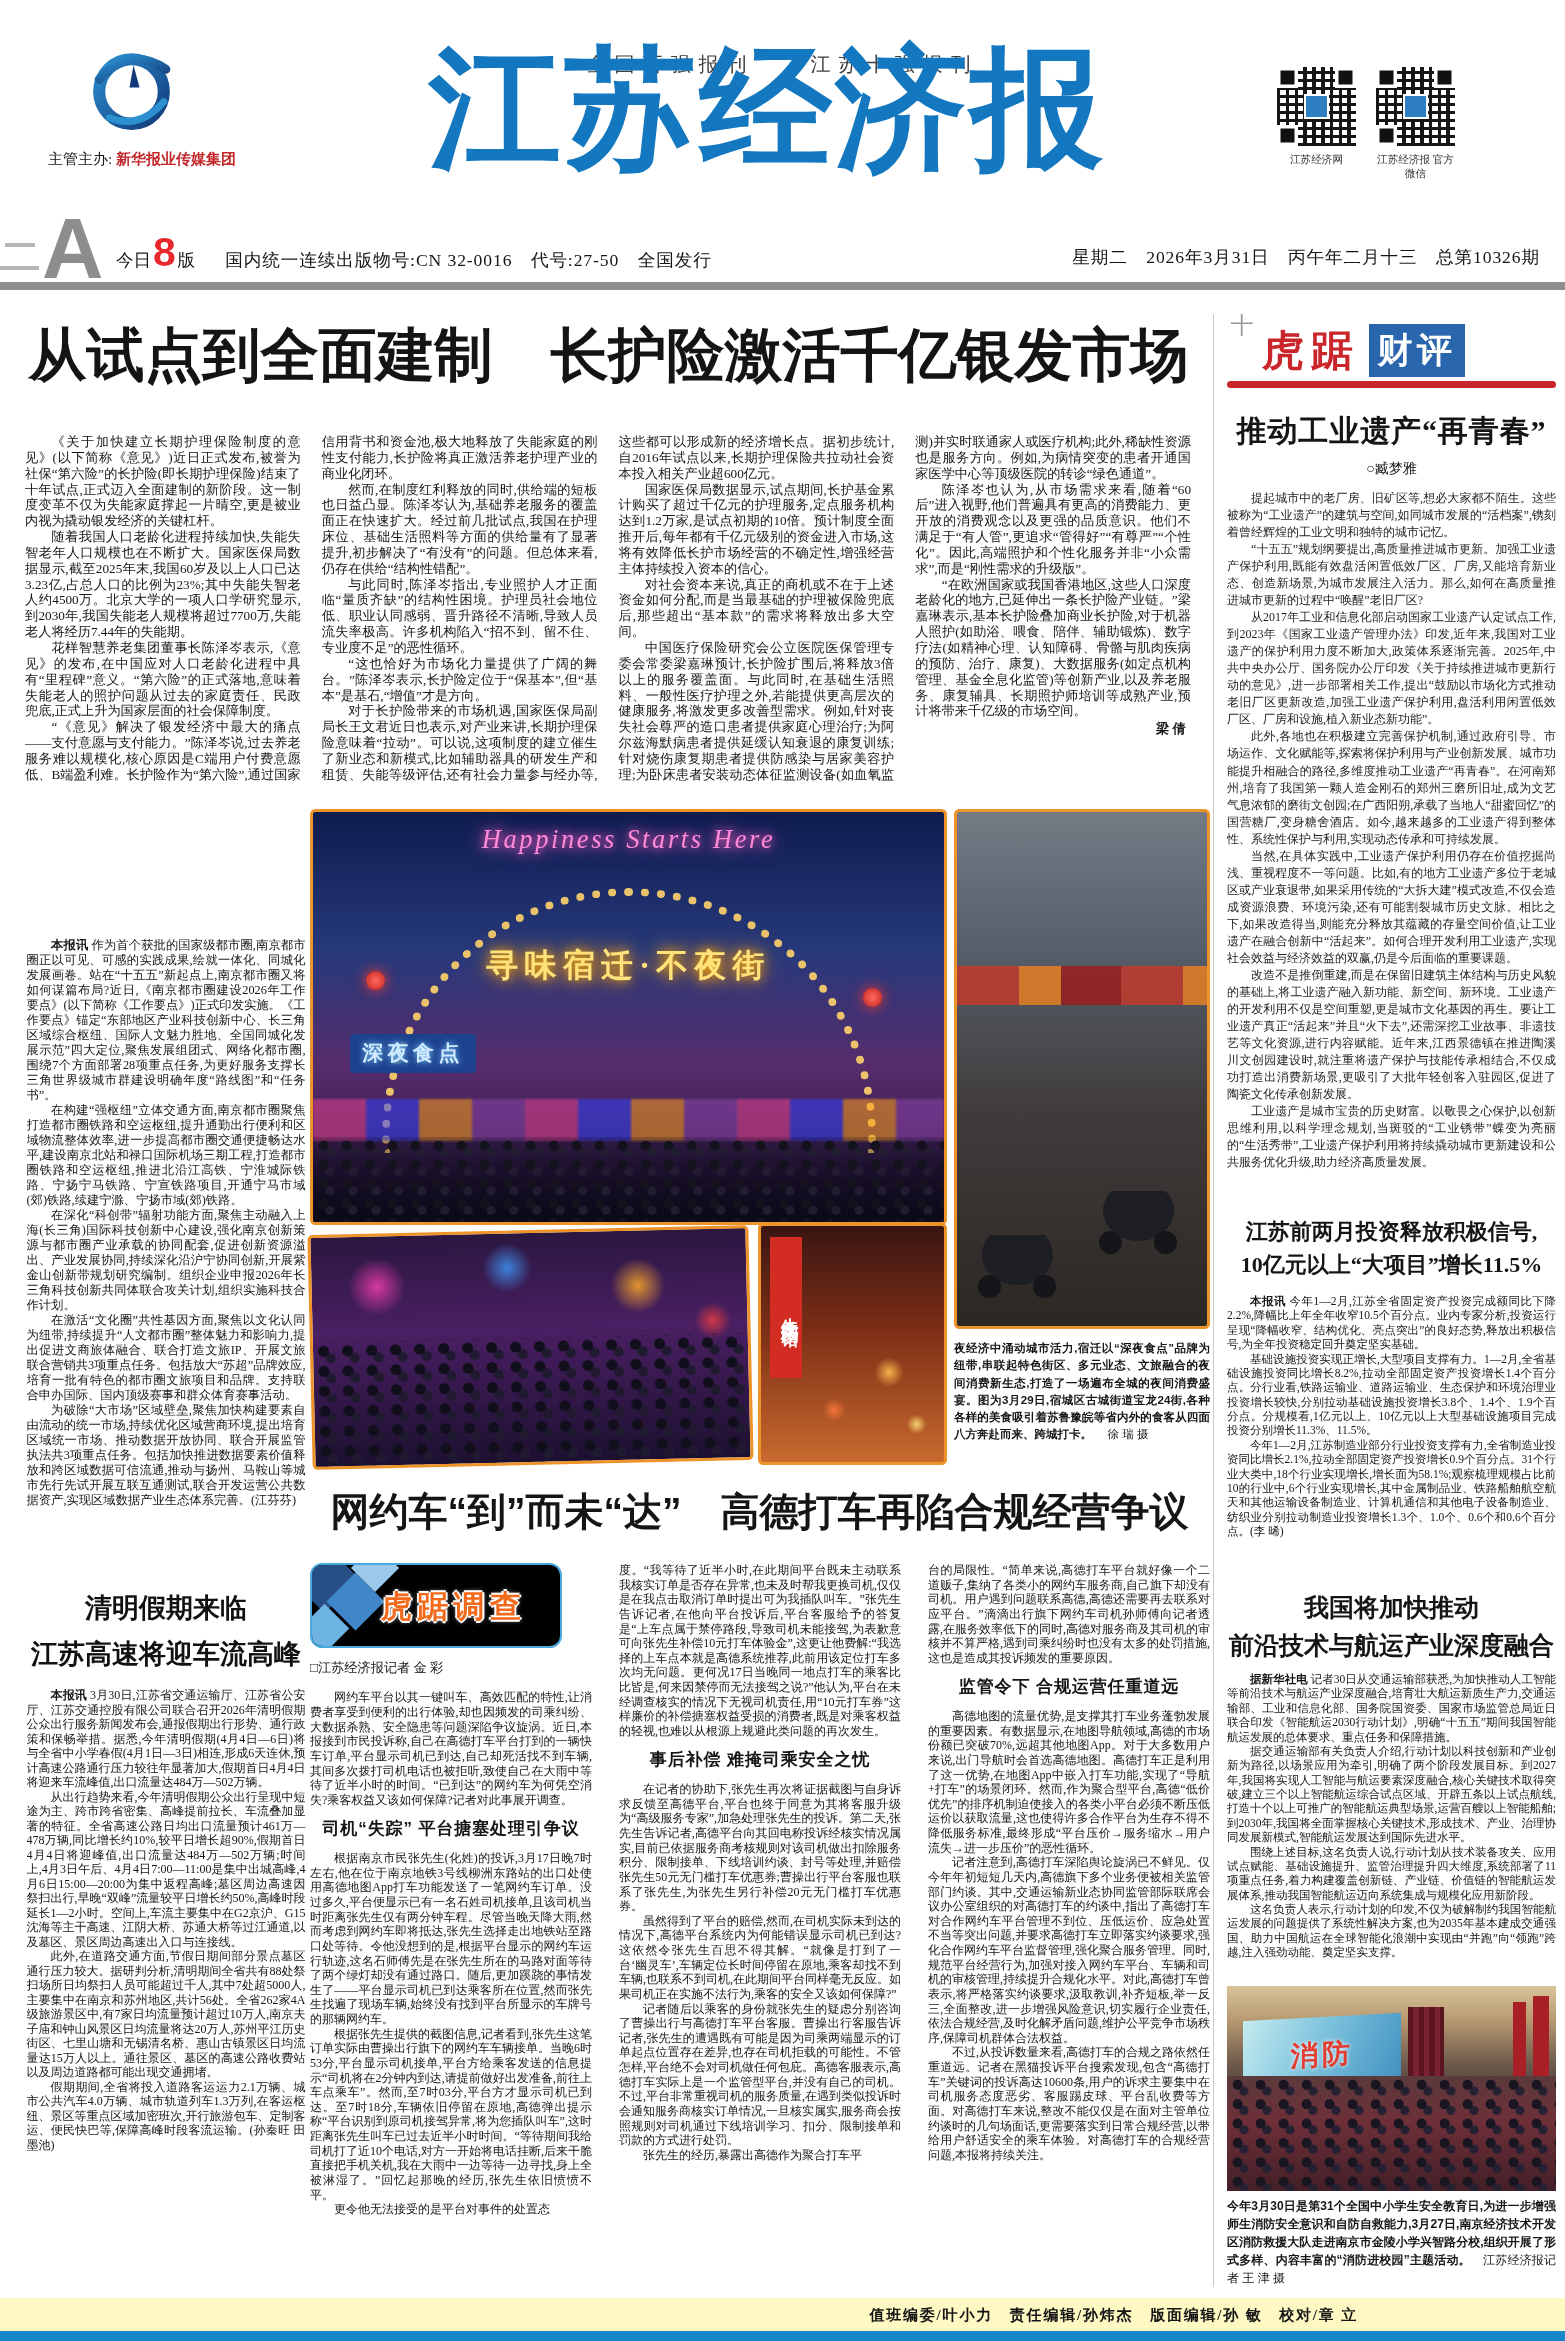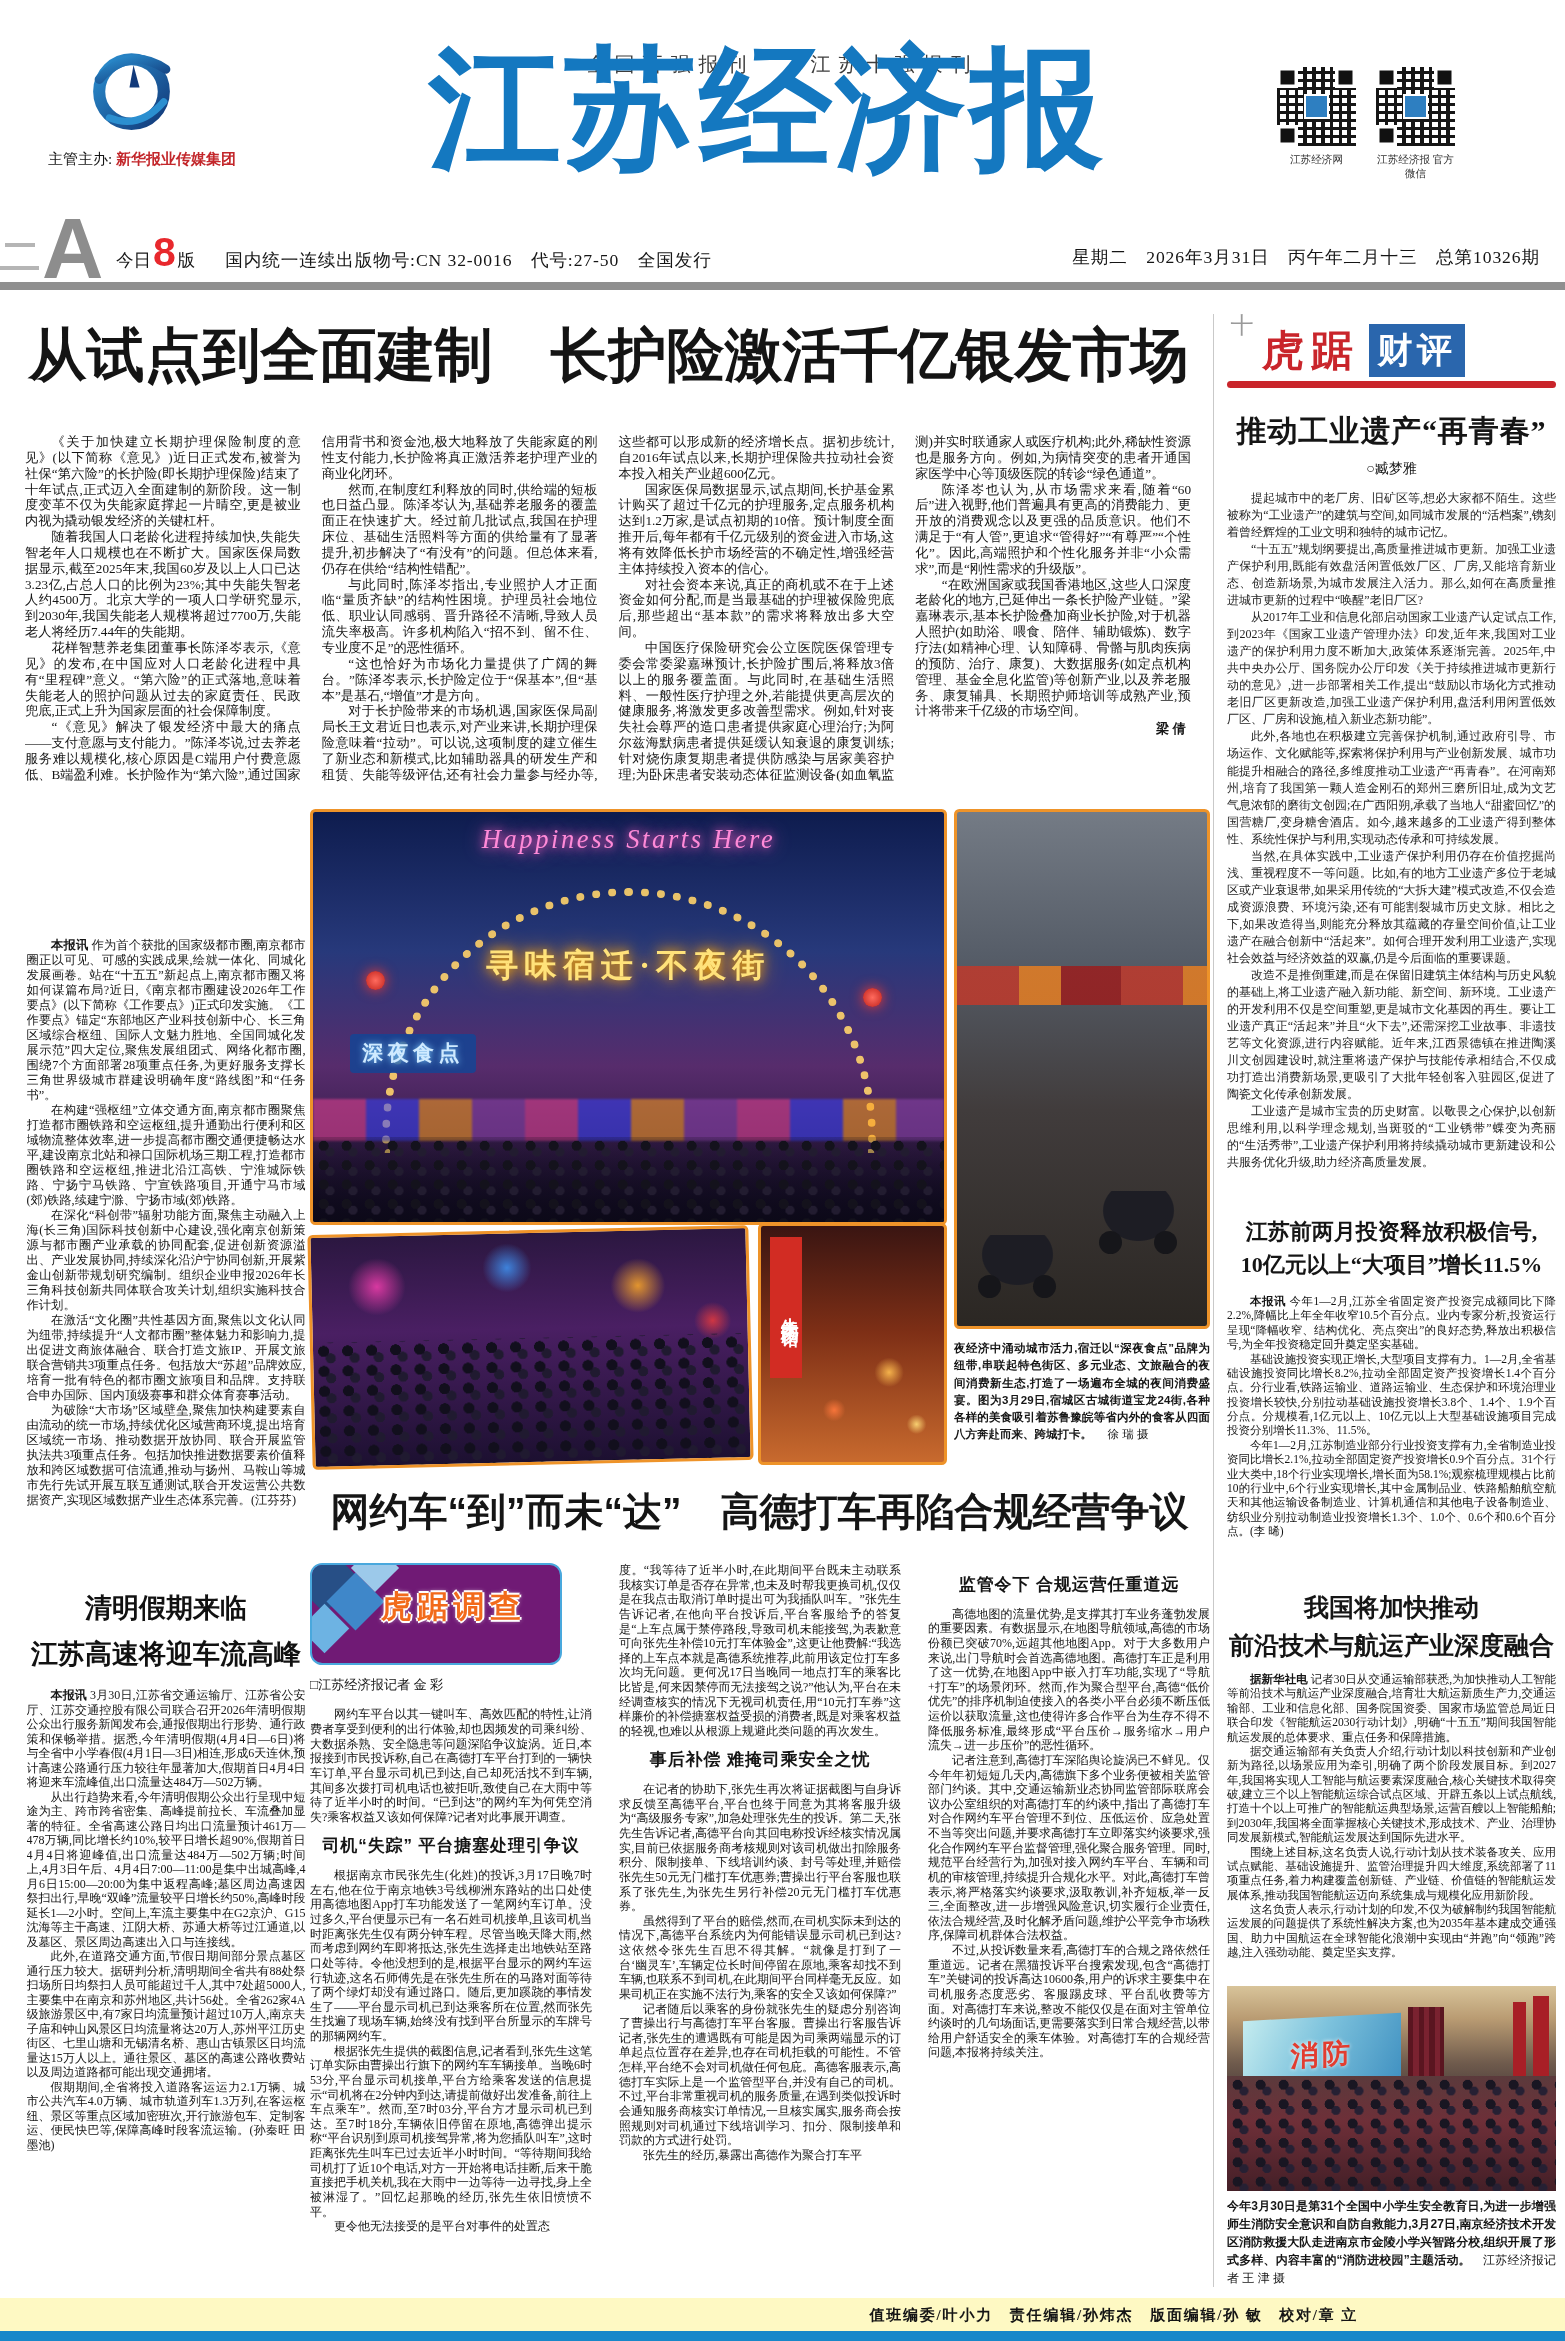--- a/index.html
+++ b/index.html
@@ -94,22 +94,22 @@
 .soup-sign{position:absolute;left:8.8px;top:10.6px;width:32px;height:141px;background:#d22c23;color:#fff;
   writing-mode:vertical-rl;font-size:17.6px;font-weight:bold;letter-spacing:2.6px;text-align:center;padding-top:7px;z-index:2}
 .ph-caption{position:absolute;left:644px;top:531px;width:256px;height:125px;overflow:hidden;
   font-family:"Liberation Sans",sans-serif;font-weight:bold;font-size:11.5px;line-height:1.5;text-align:justify}
 .ph-caption .credit{font-weight:normal;padding-left:12.3px}
 
 .gaode-head{top:1485px;left:310px;width:899px;text-align:center;font-size:39px;font-weight:900;
   font-family:"Liberation Sans",sans-serif;white-space:nowrap}
 .g-col{top:1563px;width:282px;height:725px;overflow:hidden;font-size:12px;line-height:1.22}
 .g1{left:310px}.g2{left:619px}.g3{left:928px}
-.survey-label{position:relative;width:252px;height:102px;border:2.6px solid #49a8dd;border-radius:12.3px;
-  background:#701a75;overflow:hidden;margin-bottom:8px}
+.survey-label{position:relative;width:252px;height:85px;border:2.6px solid #49a8dd;border-radius:12.3px;
+  background:#000000;overflow:hidden;margin-bottom:8px}
 .hx{position:absolute;transform:rotate(45deg)}
 .survey-text{position:absolute;left:69px;top:23px;font-size:31px;font-weight:900;letter-spacing:5.3px;
   color:#f26a1b;font-family:"Liberation Sans",sans-serif;
   text-shadow:-1.8px 0 #fff,1.8px 0 #fff,0 -1.8px #fff,0 1.8px #fff,0 0 5.3px #fff}
 .g-byline{font-size:13.2px;margin:12.3px 0 14px;text-indent:0}
 
 .fp-label{top:317px;left:1227px;width:329px;height:67px;display:flex;align-items:center;padding-left:35px}
 .fp-label::after{content:"";position:absolute;left:0;bottom:-3.5px;width:100%;height:6.2px;background:#c9252b;border-radius:3.5px}
 .fp-cross{position:absolute;left:3.5px;top:-7px;color:#9a9a9a;font-size:23px}
 .fp1{font-size:42px;color:#c9252b;font-weight:900;letter-spacing:7px;margin-right:8.8px}
@@ -283,20 +283,21 @@
   </div>
   <div class="abs g-col g2 just bodytext">
       <p class="cont">度。“我等待了近半小时,在此期间平台既未主动联系我核实订单是否存在异常,也未及时帮我更换司机,仅仅是在我点击取消订单时提出可为我插队叫车。”张先生告诉记者,在他向平台投诉后,平台客服给予的答复是“上车点属于禁停路段,导致司机未能接驾,为表歉意可向张先生补偿10元打车体验金”,这更让他费解:“我选择的上车点本就是高德系统推荐,此前用该定位打车多次均无问题。更何况17日当晚同一地点打车的乘客比比皆是,何来因禁停而无法接驾之说?”他认为,平台在未经调查核实的情况下无视司机责任,用“10元打车券”这样廉价的补偿搪塞权益受损的消费者,既是对乘客权益的轻视,也难以从根源上规避此类问题的再次发生。</p>
       <h4 class="subhead">事后补偿 难掩司乘安全之忧</h4>
       <p>在记者的协助下,张先生再次将证据截图与自身诉求反馈至高德平台,平台也终于同意为其将客服升级为“高级服务专家”,加急处理张先生的投诉。第二天,张先生告诉记者,高德平台向其回电称投诉经核实情况属实,目前已依据服务商考核规则对该司机做出扣除服务积分、限制接单、下线培训约谈、封号等处理,并赔偿张先生50元无门槛打车优惠券;曹操出行平台客服也联系了张先生,为张先生另行补偿20元无门槛打车优惠券。</p>
       <p>虽然得到了平台的赔偿,然而,在司机实际未到达的情况下,高德平台系统内为何能错误显示司机已到达?这依然令张先生百思不得其解。“就像是打到了一台‘幽灵车’,车辆定位长时间停留在原地,乘客却找不到车辆,也联系不到司机,在此期间平台同样毫无反应。如果司机正在实施不法行为,乘客的安全又该如何保障?”</p>
       <p>记者随后以乘客的身份就张先生的疑虑分别咨询了曹操出行与高德打车平台客服。曹操出行客服告诉记者,张先生的遭遇既有可能是因为司乘两端显示的订单起点位置存在差异,也存在司机拒载的可能性。不管怎样,平台绝不会对司机做任何包庇。高德客服表示,高德打车实际上是一个监管型平台,并没有自己的司机。不过,平台非常重视司机的服务质量,在遇到类似投诉时会通知服务商核实订单情况,一旦核实属实,服务商会按照规则对司机通过下线培训学习、扣分、限制接单和罚款的方式进行处罚。</p>
       <p>张先生的经历,暴露出高德作为聚合打车平</p>
     </div>
   <div class="abs g-col g3 just bodytext">
+      <p class="cont">台的局限性。“简单来说,高德打车平台就好像一个二道贩子,集纳了各类小的网约车服务商,自己旗下却没有司机。用户遇到问题联系高德,高德还需要再去联系对应平台。”滴滴出行旗下网约车司机孙师傅向记者透露,在服务效率低下的同时,高德对服务商及其司机的审核并不算严格,遇到司乘纠纷时也没有太多的处罚措施,这也是造成其投诉频发的重要原因。</p>
       <h4 class="subhead">监管令下 合规运营任重道远</h4>
       <p>高德地图的流量优势,是支撑其打车业务蓬勃发展的重要因素。有数据显示,在地图导航领域,高德的市场份额已突破70%,远超其他地图App。对于大多数用户来说,出门导航时会首选高德地图。高德打车正是利用了这一优势,在地图App中嵌入打车功能,实现了“导航+打车”的场景闭环。然而,作为聚合型平台,高德“低价优先”的排序机制迫使接入的各类小平台必须不断压低运价以获取流量,这也使得许多合作平台为生存不得不降低服务标准,最终形成“平台压价→服务缩水→用户流失→进一步压价”的恶性循环。</p>
       <p>记者注意到,高德打车深陷舆论旋涡已不鲜见。仅今年年初短短几天内,高德旗下多个业务便被相关监管部门约谈。其中,交通运输新业态协同监管部际联席会议办公室组织的对高德打车的约谈中,指出了高德打车对合作网约车平台管理不到位、压低运价、应急处置不当等突出问题,并要求高德打车立即落实约谈要求,强化合作网约车平台监督管理,强化聚合服务管理。同时,规范平台经营行为,加强对接入网约车平台、车辆和司机的审核管理,持续提升合规化水平。对此,高德打车曾表示,将严格落实约谈要求,汲取教训,补齐短板,举一反三,全面整改,进一步增强风险意识,切实履行企业责任,依法合规经营,及时化解矛盾问题,维护公平竞争市场秩序,保障司机群体合法权益。</p>
       <p>不过,从投诉数量来看,高德打车的合规之路依然任重道远。记者在黑猫投诉平台搜索发现,包含“高德打车”关键词的投诉高达10600条,用户的诉求主要集中在司机服务态度恶劣、客服踢皮球、平台乱收费等方面。对高德打车来说,整改不能仅仅是在面对主管单位约谈时的几句场面话,更需要落实到日常合规经营,以带给用户舒适安全的乘车体验。对高德打车的合规经营问题,本报将持续关注。</p>
     </div>
 
   <div class="abs fp-label">
     <span class="fp-cross">十</span>
     <span class="fp1">虎踞</span>
     <span class="fp2">财评</span>

